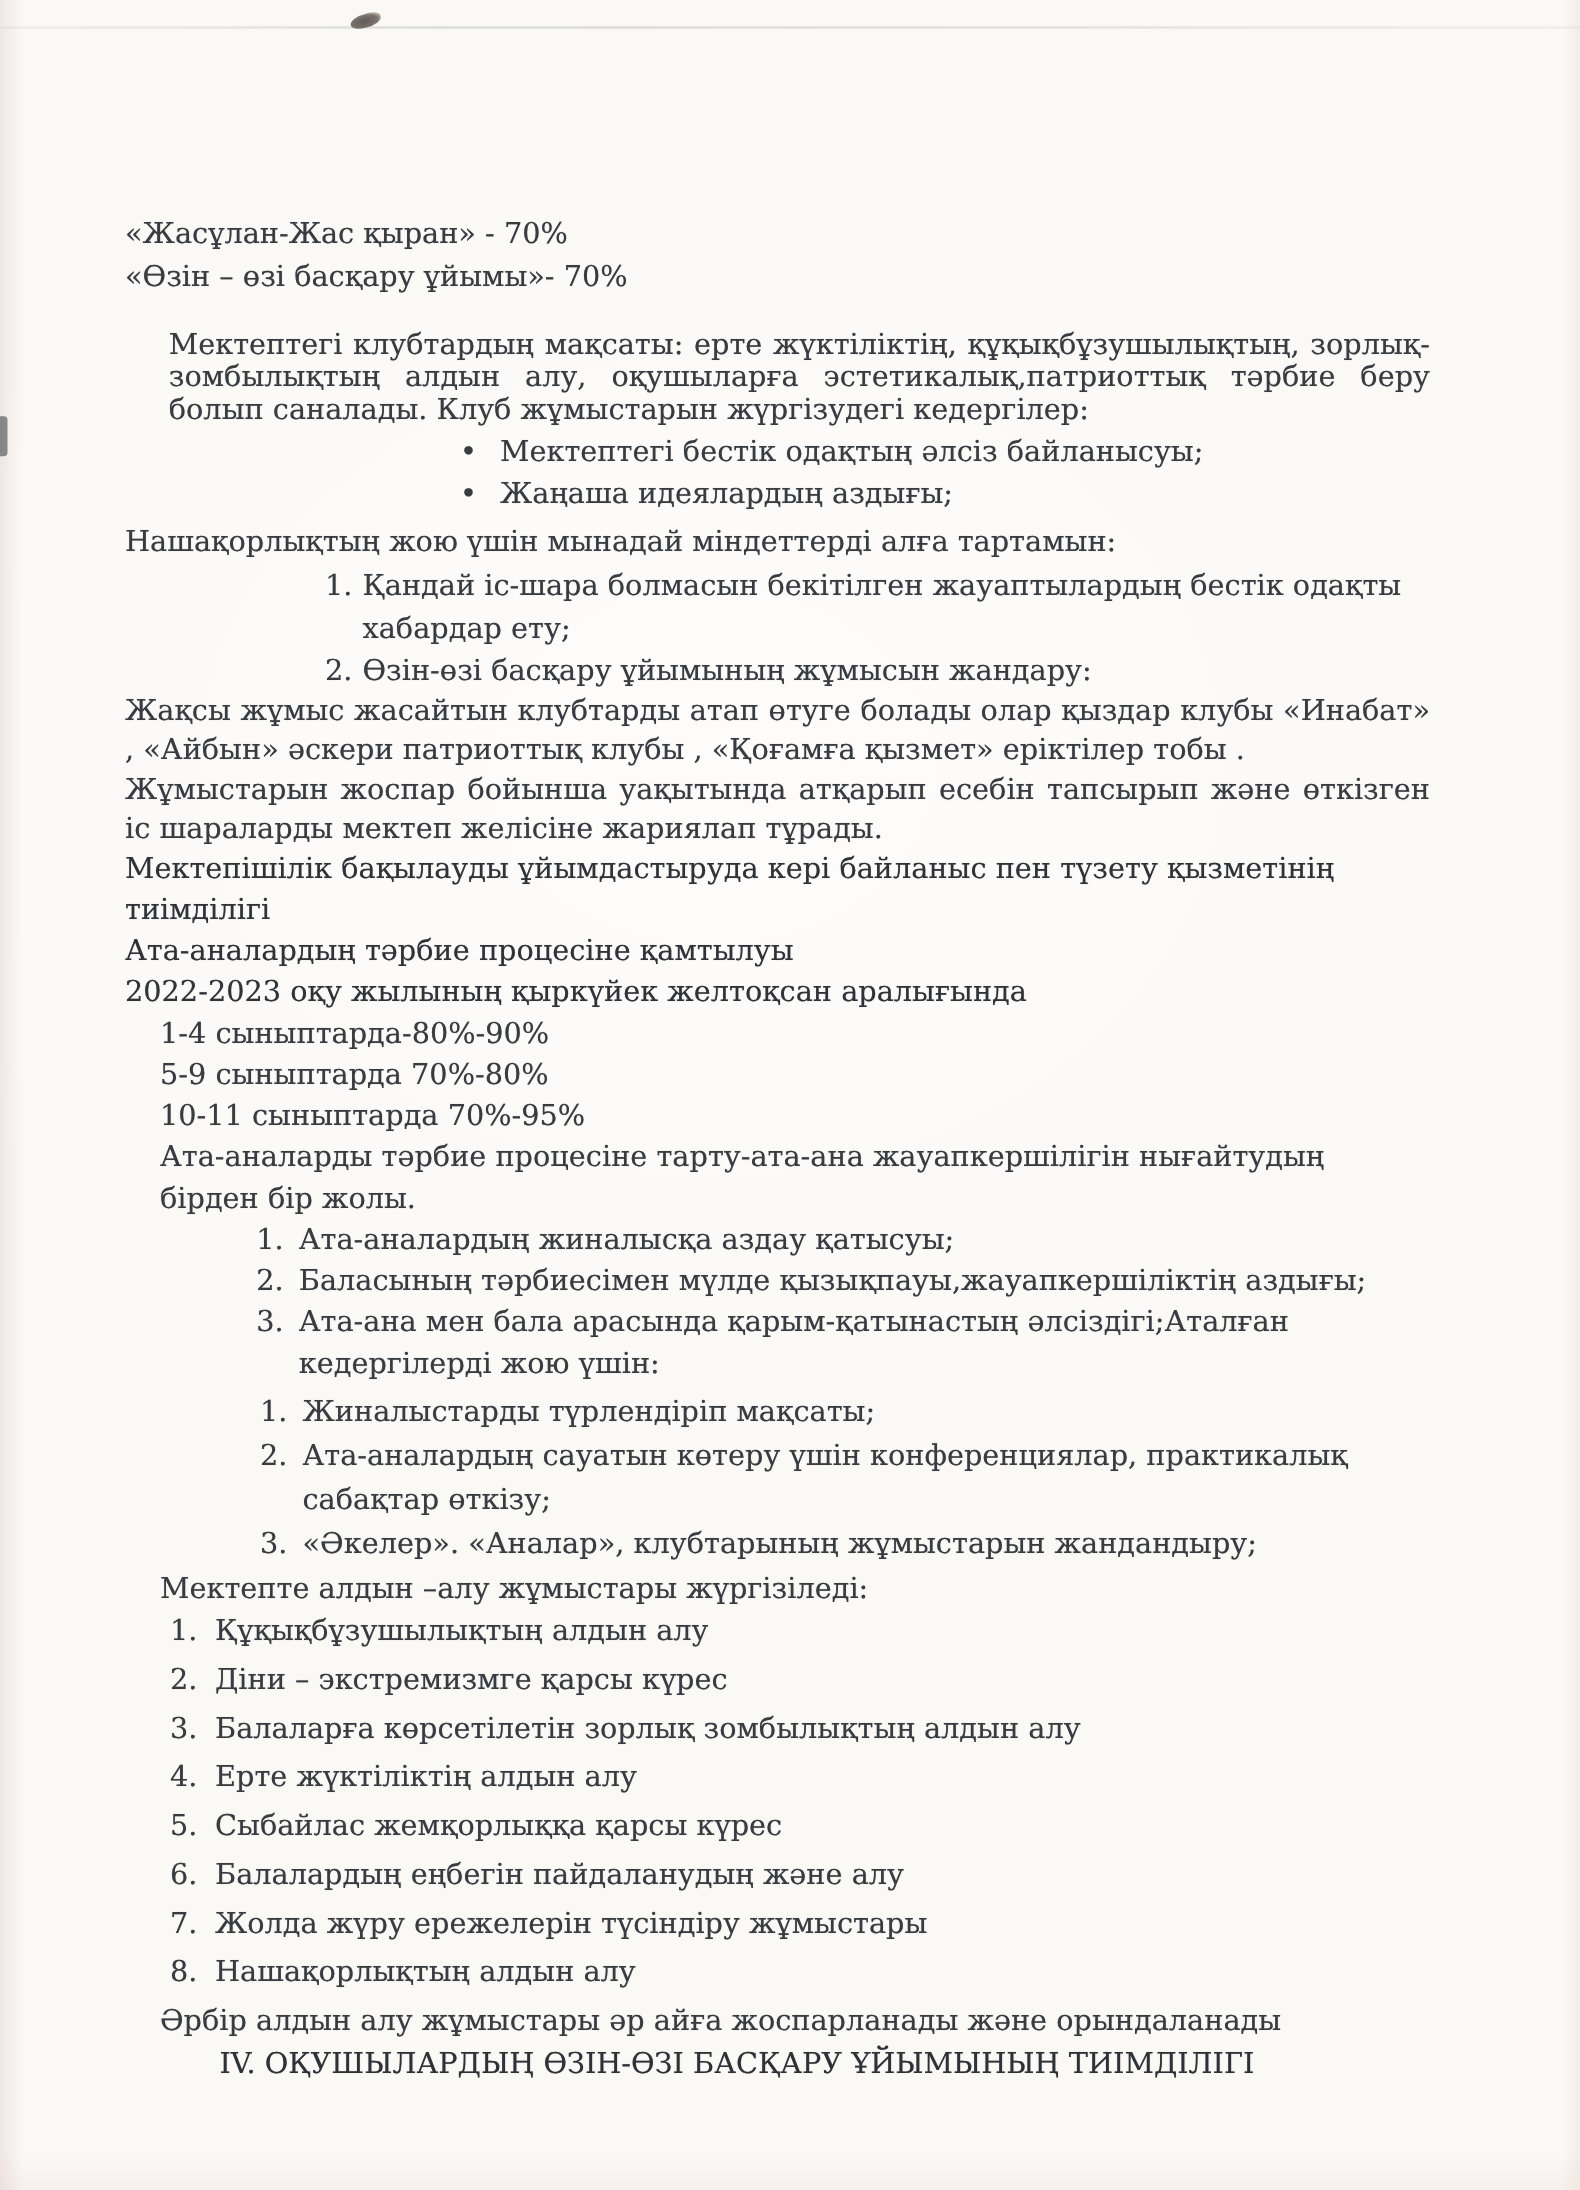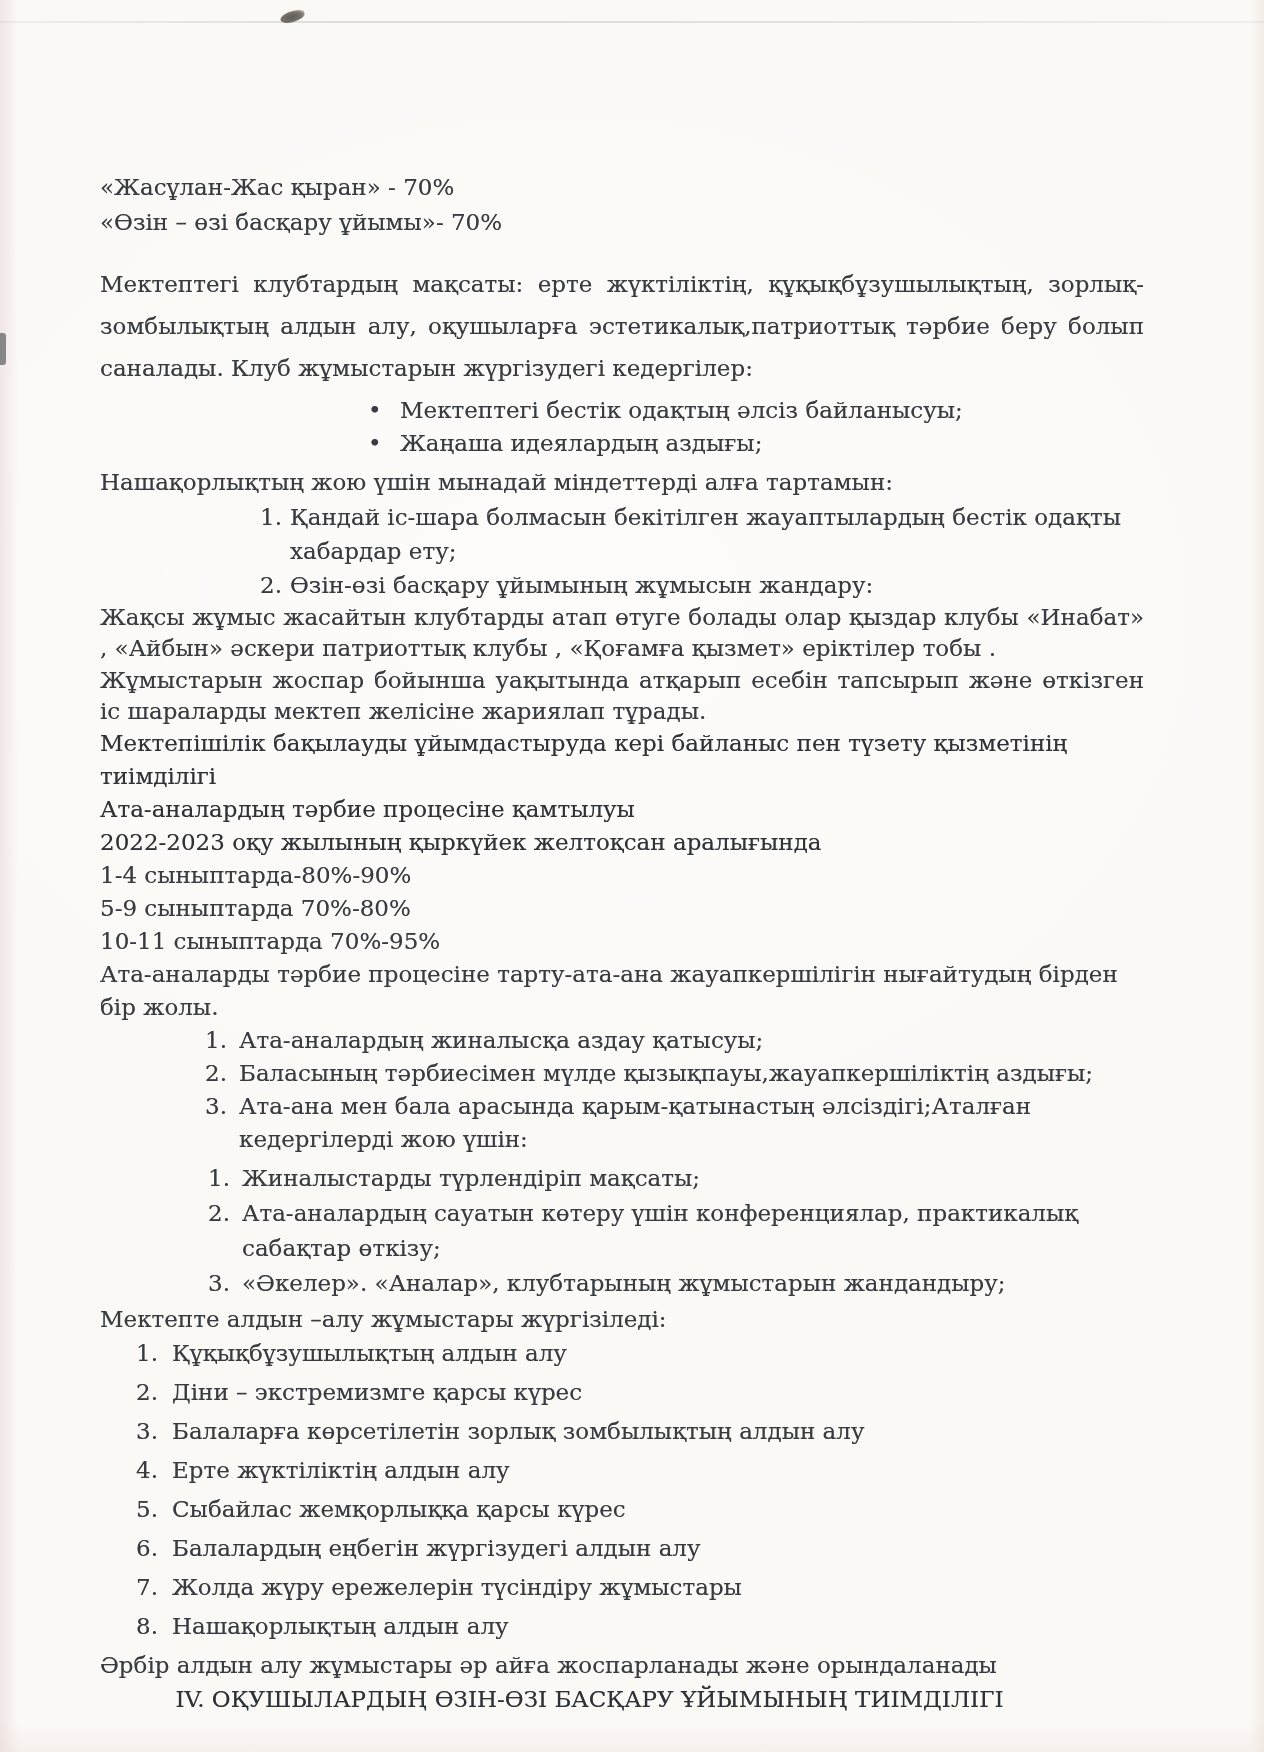--- a/index.html
+++ b/index.html
@@ -43,22 +43,22 @@
   }
   p { margin: 0; }
   .line   { line-height: 35px; }
   .para   { line-height: 31px; text-align: justify; }
   .bold   { font-weight: normal; color: #2f3337; line-height: 33px; }
   .mt-23  { margin-top: 23px; }
   .mt-11  { }
   .mt-5   { margin-top: 5px; }
   .mt-2   { margin-top: 2px; }
   .mt-1   { margin-top: 1px; }
-  .lh33   { line-height: 33px; }
-  .goal-para { line-height: 42px; }
+  .lh33   { line-height: 33px; margin-left: 28px; }
+  .goal-para { line-height: 26px; margin-left: 35px; }
 
   ul.bullets {
     list-style: none;
     margin: 5px 0 0 268px; padding: 0;
   }
   ul.bullets li { line-height: 33px; }
   ul.bullets li .dot { display: inline-block; width: 32px; }
 
   ol.numlist { list-style: none; margin: 0; padding: 0; }
   ol.numlist li { position: relative; }
@@ -135,21 +135,21 @@
     </ol>
 
     <p class="line lh33 mt-2">Мектепте алдын –алу жұмыстары жүргізіледі:</p>
 
     <ol class="numlist prevention">
       <li><span class="num">1.</span><span>Құқықбұзушылықтың алдын алу</span></li>
       <li><span class="num">2.</span><span>Діни – экстремизмге қарсы күрес</span></li>
       <li><span class="num">3.</span><span>Балаларға көрсетілетін зорлық зомбылықтың алдын алу</span></li>
       <li><span class="num">4.</span><span>Ерте жүктіліктің алдын алу</span></li>
       <li><span class="num">5.</span><span>Сыбайлас жемқорлыққа қарсы күрес</span></li>
-      <li><span class="num">6.</span><span>Балалардың еңбегін жүргізудегі алдын алу</span></li>
+      <li><span class="num">6.</span><span>Балалардың еңбегін пайдаланудың және алу</span></li>
       <li><span class="num">7.</span><span>Жолда жүру ережелерін түсіндіру жұмыстары</span></li>
       <li><span class="num">8.</span><span>Нашақорлықтың алдын алу</span></li>
     </ol>
 
     <p class="line lh33">Әрбір алдын алу жұмыстары әр айға жоспарланады және орындаланады</p>
 
     <h3 class="section-title">IV. ОҚУШЫЛАРДЫҢ ӨЗІН-ӨЗІ БАСҚАРУ ҰЙЫМЫНЫҢ ТИІМДІЛІГІ</h3>
 
   </div>
 </div>

